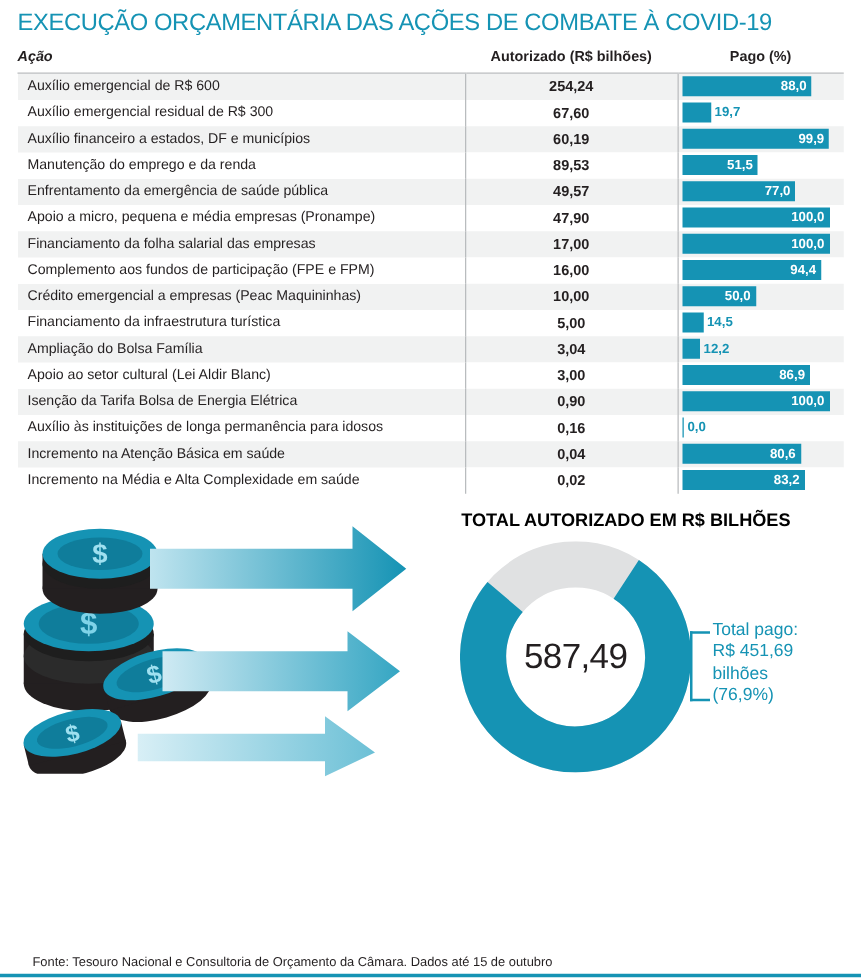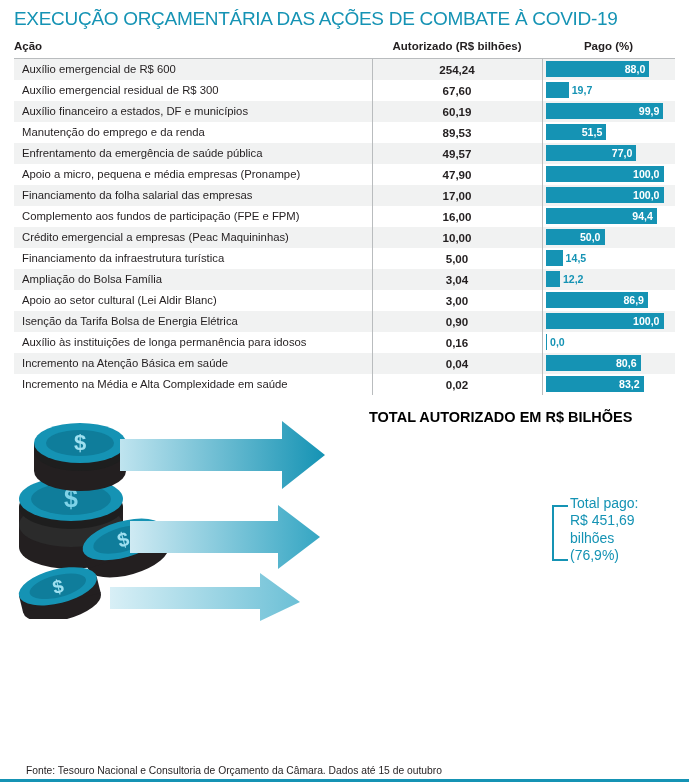--- a/index.html
+++ b/index.html
@@ -37,21 +37,21 @@
   #data-table col.c-auth   { width: 170px; }
   #data-table col.c-paid   { width: 133px; }
 
   #data-table thead th {
     font-size: 11.5px;
     font-weight: bold;
     padding: 4px 0 6px 0;
     vertical-align: bottom;
     border-bottom: 1px solid #b9bcbe;
   }
-  th.h-action { text-align: left; padding-left: 8px; }
+  th.h-action { text-align: left; padding-left: 8px; font-style: italic; }
   th.h-auth   { text-align: center; }
   th.h-paid   { text-align: center; }
 
   #data-table tbody tr { height: 21px; margin-left: 48px; }
   #data-table tbody tr.odd  td { background: #f1f2f2; }
   #data-table tbody tr.even td { background: #ffffff; }
 
   td.action {
     font-size: 11.3px;
     padding-left: 8px;
@@ -446,20 +446,27 @@
         <stop offset="100%" stop-color="#6cc0d6"></stop>
       </linearGradient>
     </defs>
     <path d="M10,30 L172,30 L172,12 L215,46 L172,80 L172,62 L10,62 Z" fill="url(#ag1)"></path>
     <path d="M20,112 L168,112 L168,96 L210,128 L168,160 L168,144 L20,144 Z" fill="url(#ag2)"></path>
     <path d="M0,178 L150,178 L150,164 L190,193 L150,212 L150,200 L0,200 Z" fill="url(#ag3)"></path>
   </svg>
 
   <div id="total-label">TOTAL AUTORIZADO EM R$ BILHÕES</div>
 
+  <div id="donut-holder">
+    <svg width="185" height="185" viewBox="0 0 185 185">
+      <circle cx="92.5" cy="92.5" r="74" fill="none" stroke="#e0e1e2" stroke-width="37"></circle>
+      <circle id="donut-arc" cx="92.5" cy="92.5" r="74" fill="none" stroke="#1593b4" stroke-width="37" stroke-dasharray="357.55 107.40" transform="rotate(-56.84000000000003 92.5 92.5)"></circle>
+    </svg>
+    <div id="donut-value">587,49</div>
+  </div>
 
   <div id="callout-line"></div>
   <div id="donut-callout">
     <div>Total pago:</div>
     <div>R$ 451,69</div>
     <div>bilhões</div>
     <div>(76,9%)</div>
   </div>
 </div>
 

